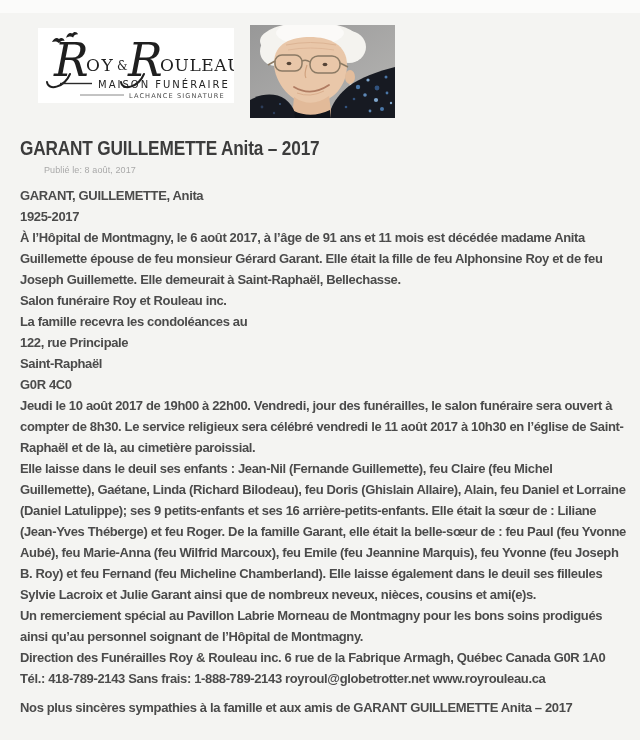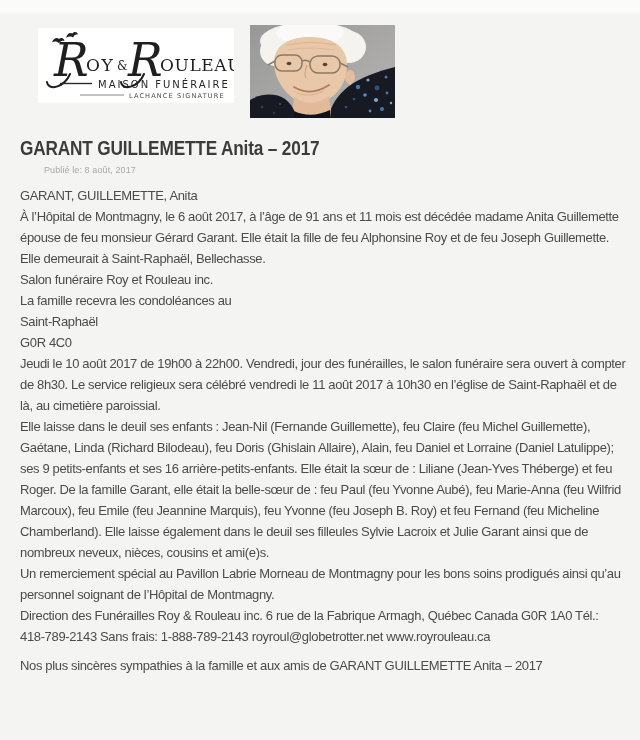--- a/index.html
+++ b/index.html
@@ -34,21 +34,21 @@
   .published{
     position:absolute;left:20px;top:165px;
     font-size:9px;color:#a9a9a9;letter-spacing:0.1px;padding-left:24px;
   }
 
   
   .content{
     position:absolute;left:20px;top:185px;width:606px;
     font-size:13px;line-height:21px;letter-spacing:-0.35px;color:#4b4b4b;
   }
-  .content p{margin:0;}
+  .content p{margin:0;font-weight:bold;}
   .content p.closing{margin-top:8px;}
 </style>
 </head>
 <body>
 
 <div class="page">
   <div class="top-strip"></div>
 
   <div class="logo-box">
     <svg viewBox="0 0 196 75" xmlns="http://www.w3.org/2000/svg">
@@ -138,23 +138,25 @@
         <circle cx="30" cy="79" r="1.0" fill="#3a5578"></circle>
       </g>
     </svg>
   </div>
 
   <h1 class="title">GARANT GUILLEMETTE Anita – 2017</h1>
   <div class="published">Publié le: 8 août, 2017</div>
 
   <div class="content">
     <p>GARANT, GUILLEMETTE, Anita</p>
+    <p>1925-2017</p>
     <p>À l’Hôpital de Montmagny, le 6 août 2017, à l’âge de 91 ans et 11 mois est décédée madame Anita Guillemette épouse de feu monsieur Gérard Garant. Elle était la fille de feu Alphonsine Roy et de feu Joseph Guillemette. Elle demeurait à Saint-Raphaël, Bellechasse.</p>
     <p>Salon funéraire Roy et Rouleau inc.</p>
     <p>La famille recevra les condoléances au</p>
+    <p>122, rue Principale</p>
     <p>Saint-Raphaël</p>
     <p>G0R 4C0</p>
     <p>Jeudi le 10 août 2017 de 19h00 à 22h00. Vendredi, jour des funérailles, le salon funéraire sera ouvert à compter de 8h30. Le service religieux sera célébré vendredi le 11 août 2017 à 10h30 en l’église de Saint-Raphaël et de là, au cimetière paroissial.</p>
     <p>Elle laisse dans le deuil ses enfants : Jean-Nil (Fernande Guillemette), feu Claire (feu Michel Guillemette), Gaétane, Linda (Richard Bilodeau), feu Doris (Ghislain Allaire), Alain, feu Daniel et Lorraine (Daniel Latulippe); ses 9 petits-enfants et ses 16 arrière-petits-enfants. Elle était la sœur de : Liliane (Jean-Yves Théberge) et feu Roger. De la famille Garant, elle était la belle-sœur de : feu Paul (feu Yvonne Aubé), feu Marie-Anna (feu Wilfrid Marcoux), feu Emile (feu Jeannine Marquis), feu Yvonne (feu Joseph B. Roy) et feu Fernand (feu Micheline Chamberland). Elle laisse également dans le deuil ses filleules Sylvie Lacroix et Julie Garant ainsi que de nombreux neveux, nièces, cousins et ami(e)s.</p>
     <p>Un remerciement spécial au Pavillon Labrie Morneau de Montmagny pour les bons soins prodigués ainsi qu’au personnel soignant de l’Hôpital de Montmagny.</p>
     <p>Direction des Funérailles Roy &amp; Rouleau inc. 6 rue de la Fabrique Armagh, Québec Canada G0R 1A0 Tél.: 418-789-2143 Sans frais: 1-888-789-2143 royroul@globetrotter.net www.royrouleau.ca</p>
     <p class="closing">Nos plus sincères sympathies à la famille et aux amis de GARANT GUILLEMETTE Anita – 2017</p>
   </div>
 </div>
 

